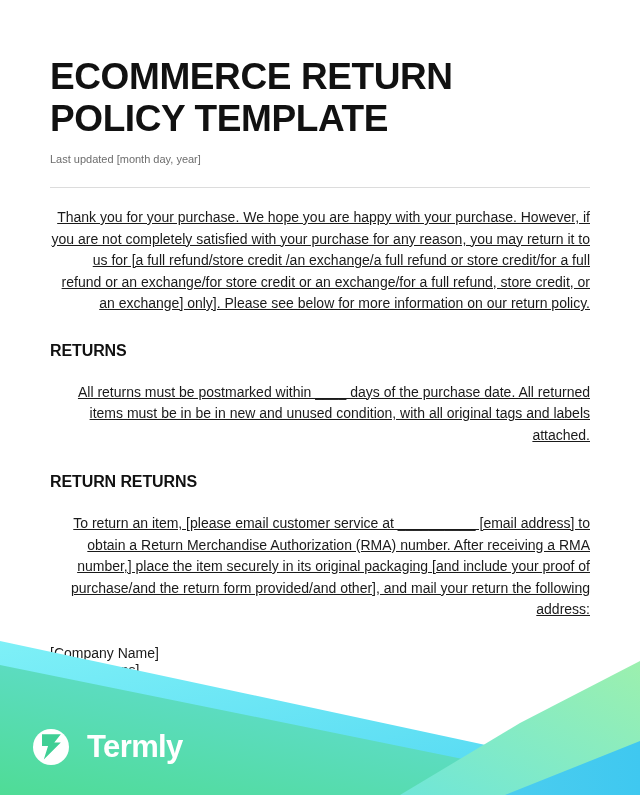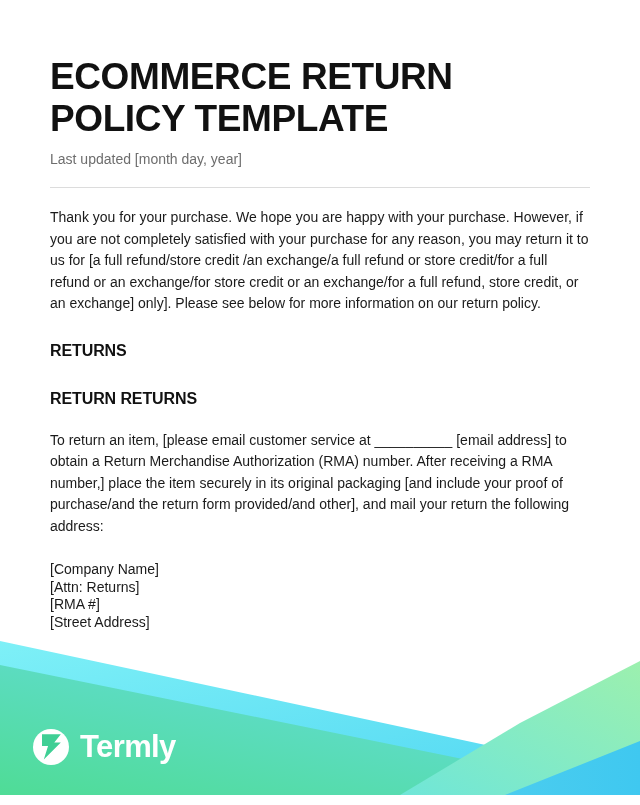--- a/index.html
+++ b/index.html
@@ -36,40 +36,41 @@
     font-size: 37px;
     line-height: 42px;
     font-weight: bold;
     color: #111111;
     letter-spacing: -0.4px;
     margin: 0 0 0 0;
     max-width: 520px;
   }
 
   .doc-subtitle {
-    font-size: 14px;
+    font-size: 11px;
     line-height: 18px;
     color: #6d6d6d;
     margin: 10px 0 0 0;
   }
 
   .rule {
     border: 0;
     border-top: 1px solid #dcdcdc;
     margin: 19px 0 0 0;
     width: 540px;
   }
 
   .para {
     font-size: 14px;
     line-height: 21.5px;
     color: #1a1a1a;
     margin: 19px 0 0 0;
     max-width: 540px;
-    text-align: left;
+    text-align: right;
+    text-decoration: underline;
   }
 
   .section-heading {
     font-size: 16px;
     line-height: 24px;
     font-weight: bold;
     color: #111111;
     margin: 24px 0 0 0;
     letter-spacing: -0.1px;
   }
@@ -99,21 +100,21 @@
     width: 640px;
     height: 172px;
   }
 
   .logo {
     position: absolute;
     left: 33px;
     bottom: 30px;
     display: flex;
     align-items: center;
-    gap: 11px;
+    gap: 18px;
     z-index: 5;
     margin-top: 38px;
   }
   .logo-mark {
     width: 36px;
     height: 36px;
     border-radius: 50%;
     background: #ffffff;
     display: flex;
     align-items: center;
@@ -139,20 +140,21 @@
 
       <h1 class="doc-title">ECOMMERCE RETURN POLICY TEMPLATE</h1>
 
       <p class="doc-subtitle">Last updated [month day, year]</p>
 
       <hr class="rule">
 
       <p class="para">Thank you for your purchase. We hope you are happy with your purchase. However, if you are not completely satisfied with your purchase for any reason, you may return it to us for [a full refund/store credit /an exchange/a full refund or store credit/for a full refund or an exchange/for store credit or an exchange/for a full refund, store credit, or an exchange] only]. Please see below for more information on our return policy.</p>
 
       <h2 class="section-heading">RETURNS</h2>
+      <p class="para">All returns must be postmarked within ____ days of the purchase date. All returned items must be in be in new and unused condition, with all original tags and labels attached.</p>
 
       <h2 class="section-heading">RETURN RETURNS</h2>
       <p class="para">To return an item, [please email customer service at __________ [email address] to obtain a Return Merchandise Authorization (RMA) number. After receiving a RMA number,] place the item securely in its original packaging [and include your proof of purchase/and the return form provided/and other], and mail your return the following address:</p>
 
       <div class="address-block">
         <div>[Company Name]</div>
         <div>[Attn: Returns]</div>
         <div>[RMA #]</div>
         <div>[Street Address]</div>
       </div>

